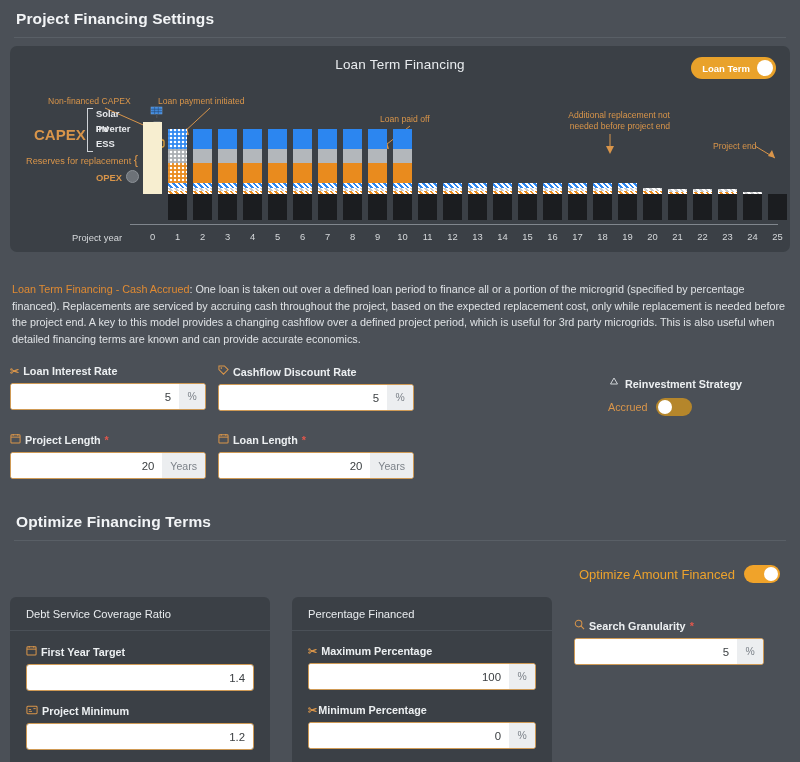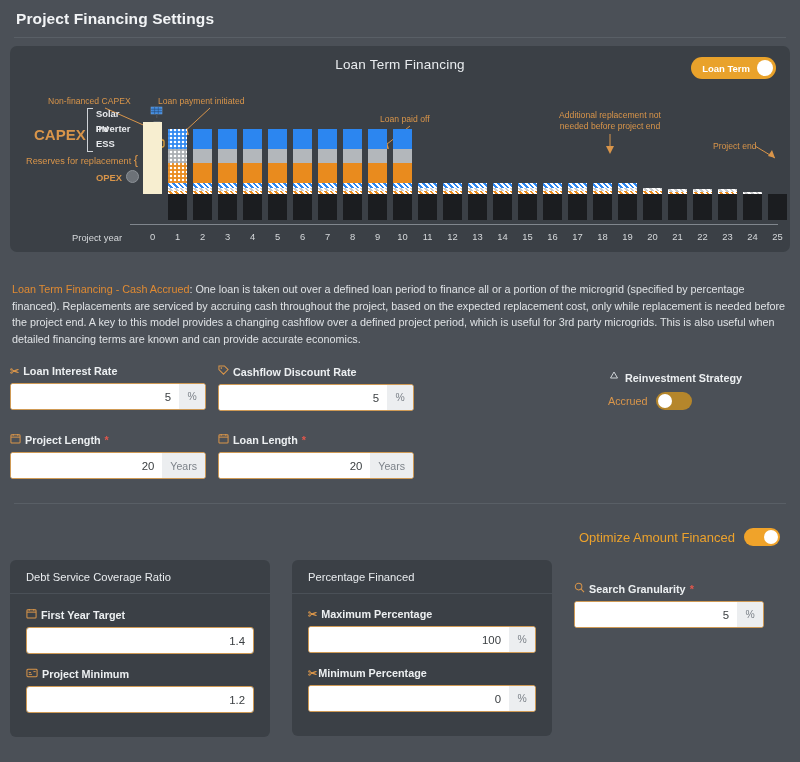--- a/index.html
+++ b/index.html
@@ -216,21 +216,21 @@
   .field .suffix {
     background: #eceef0; color: #7c8289;
     font-size: 10.4px;
     display:flex; align-items:center; justify-content:center;
     padding: 0 8px;
     min-width: 26px;
   }
   .field .suffix.wide { min-width: 42px; font-size: 10.6px; }
 
   
-  .reinvest { position: absolute; right: 48px; top: 6px; }
+  .reinvest { position: absolute; right: 48px; top: 12px; }
   .reinvest .rlabel {
     font-size: 10.8px; font-weight: bold; color:#eceff1;
     display:flex; align-items:center; gap:5px; margin-bottom: 8px;
   }
   .reinvest .rrow { display:flex; align-items:center; gap: 8px; }
   .reinvest .rval { color:#d9954a; font-size: 10.8px; }
   .sw {
     width: 36px; height: 18px; border-radius: 9px;
     background: #b5862b; position: relative;
   }
@@ -294,21 +294,21 @@
           <polygon points="172,48 177,42 179,49"></polygon>
           <polygon points="372,62 377,56 379,63"></polygon>
           <polygon points="600,68 596,60 604,60"></polygon>
           <polygon points="765,72 758,70 762,64"></polygon>
         </g>
       </svg>
 
       <div class="annot" style="left:38px; top:10px;">Non-financed CAPEX</div>
       <div class="annot" style="left:148px; top:10px;">Loan payment initiated</div>
       <div class="annot" style="left:370px; top:28px;">Loan paid off</div>
-      <div class="annot multi" style="left:540px; top:24px;">Additional replacement not needed before project end</div>
+      <div class="annot multi" style="left:540px; top:24px;text-align:right;">Additional replacement not needed before project end</div>
       <div class="annot" style="left:703px; top:55px;">Project end</div>
 
       <div class="legend">
         <div class="capex-word">CAPEX</div>
         <div class="brace"></div>
         <div class="rows">
           <div>Solar PV</div>
           <div>Inverter</div>
           <div>ESS</div>
         </div>
@@ -649,20 +649,21 @@
         <div class="field">
           <div class="val">20</div>
           <div class="suffix wide">Years</div>
         </div>
       </div>
     </div>
   </div>
 </div>
 
 <div style="margin-top:24px;">
+  <div class="section-title">Optimize Financing Terms</div>
   <div class="section-rule"></div>
 
   <div class="opt-toggle-row">
     <span class="lbl">Optimize Amount Financed</span>
     <span class="sw on">
         <span class="k"></span>
       </span>
   </div>
 
   <div class="cards">

